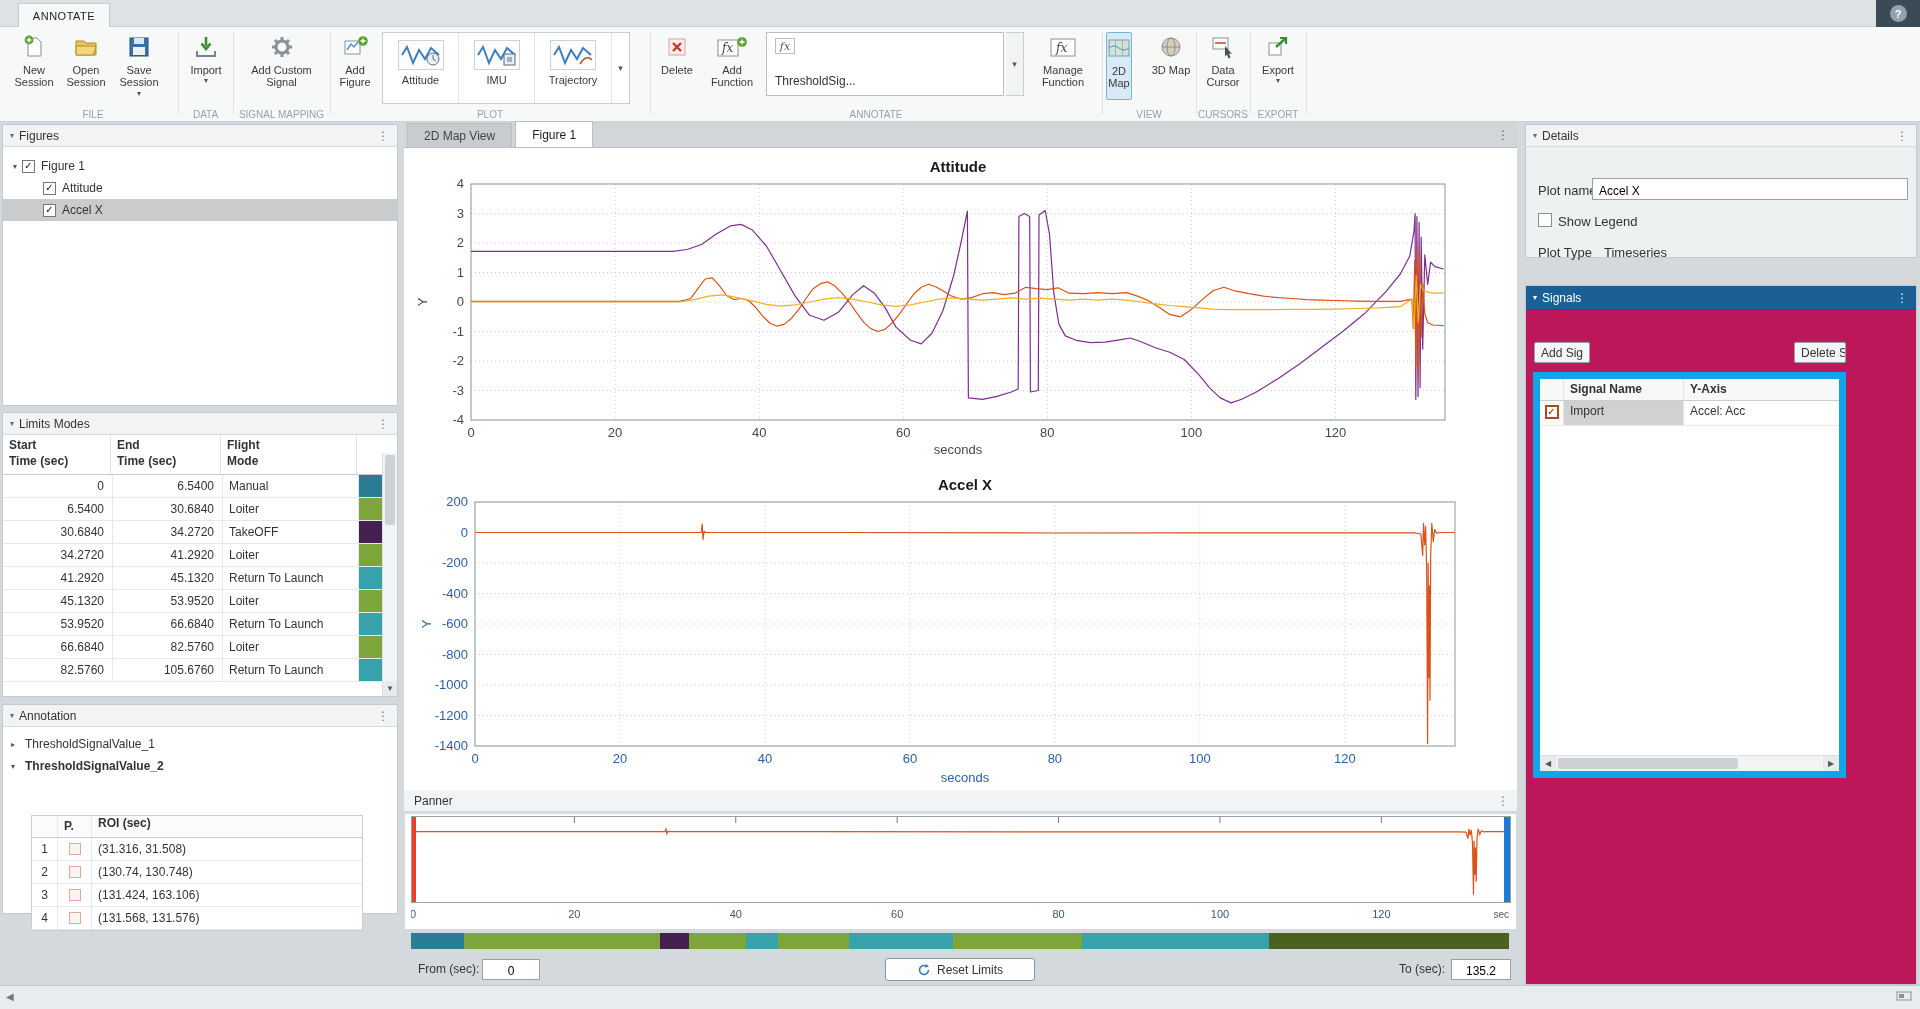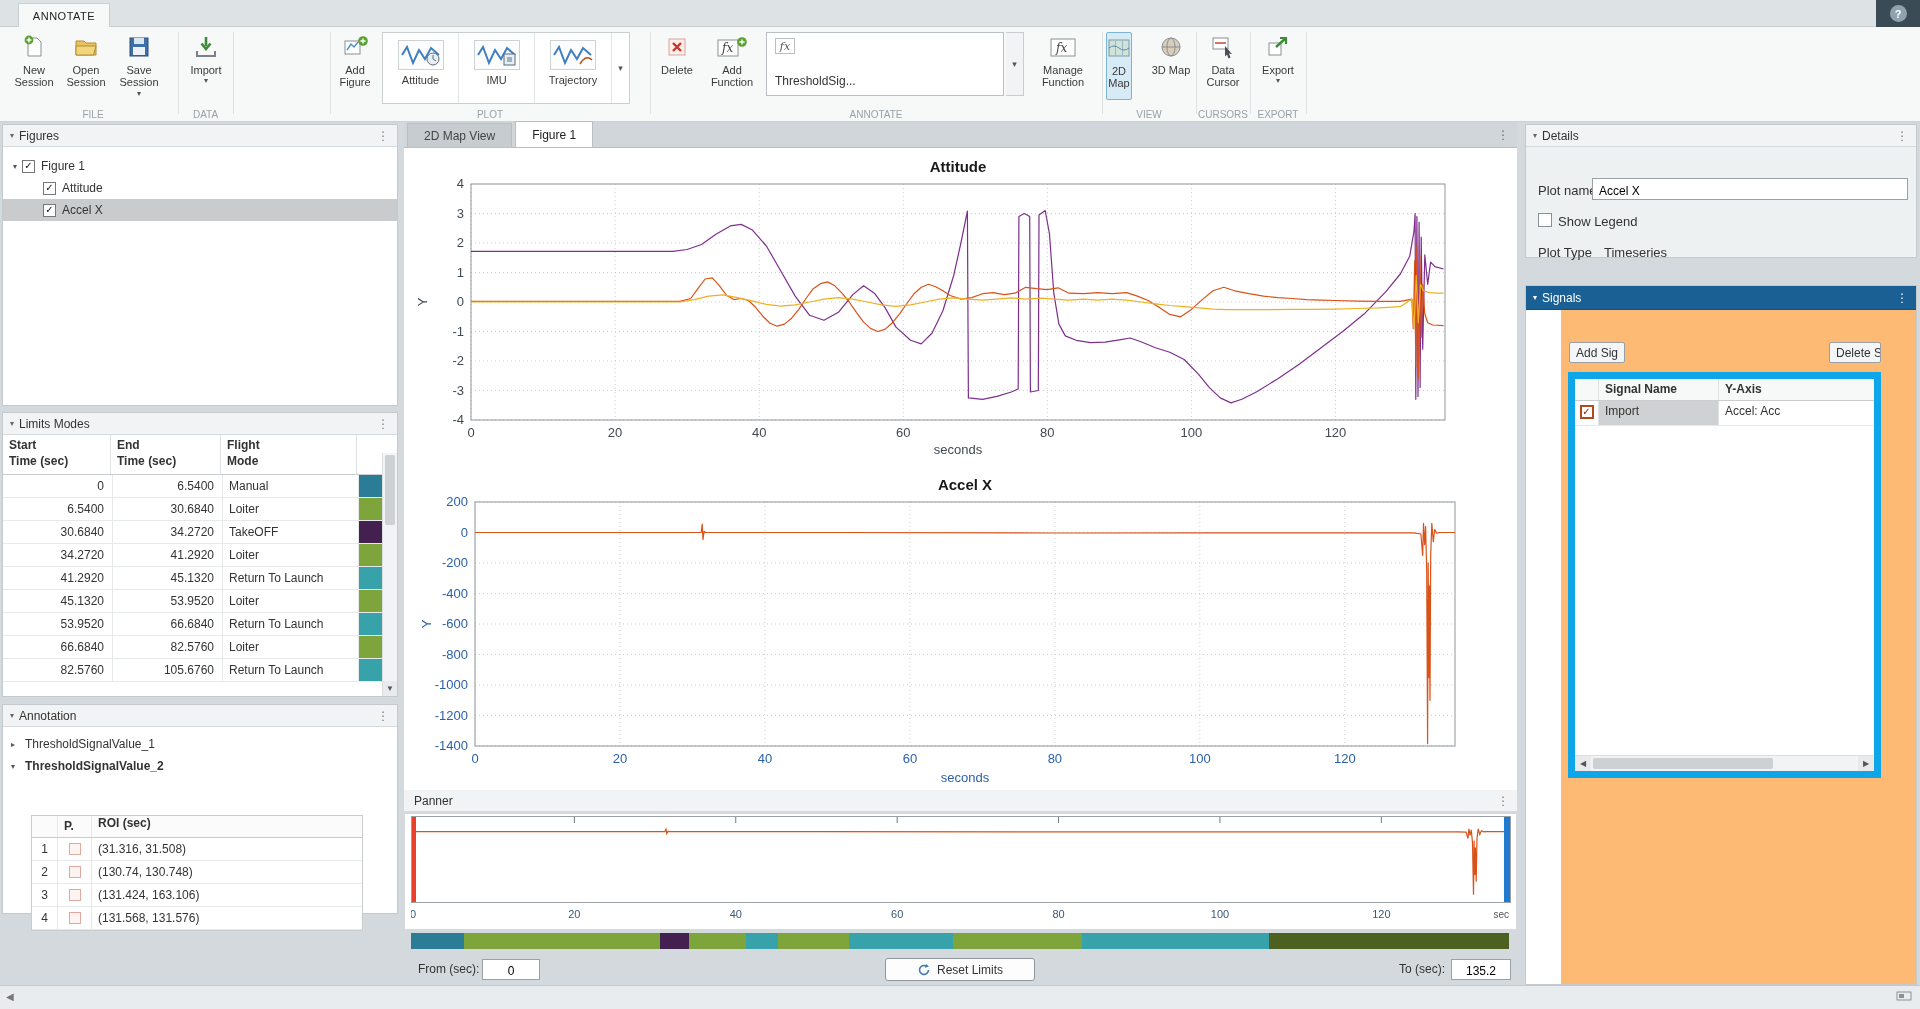--- a/index.html
+++ b/index.html
@@ -71,21 +71,21 @@
   #ctrl-row{position:absolute;left:0;top:836px;width:1113px;height:24px;text-decoration:underline;}
   .ctl-label{position:absolute;top:4px;font-size:12px;color:#333;}
   .ctl-input{position:absolute;top:1px;height:21px;background:#fff;border:1px solid #9aa0a4;font-size:12px;text-align:center;padding-top:3px;}
   #reset-btn{position:absolute;left:481px;top:0;width:150px;height:23px;background:#fdfdfd;border:1px solid #8f979c;border-radius:3px;display:flex;align-items:center;justify-content:center;font-size:12px;color:#333;}
   #reset-btn svg{margin-right:6px;}
   
   #details-content{position:absolute;left:0;top:22px;right:0;bottom:0;background:#eef1f2;}
   .dt-label{position:absolute;font-size:13px;color:#333;}
   #plotname-input{position:absolute;left:66px;right:8px;top:31px;height:22px;background:#fff;border:1px solid #9aa0a4;font-size:12px;padding:3px 0 0 6px;}
   .sq-chk{width:14px;height:14px;border:1px solid #8a8f93;background:#fff;display:inline-block;}
-  #signals-content{position:absolute;left:0;top:24px;right:0;bottom:0;background:#fdba74;margin-left:35px;}
+  #signals-content{position:absolute;left:0;top:24px;right:0;bottom:0;background:#be185d;}
   .sm-btn{position:absolute;top:32px;height:21px;background:#f4f5f6;border:1px solid #9aa0a4;border-radius:2px;font-size:12px;color:#333;padding:3px 6px 0 6px;overflow:hidden;white-space:nowrap;}
   #sig-table{position:absolute;left:7px;top:62px;width:313px;height:406px;background:#fff;border:7px solid #0ea5e9;}
   .sg-hrow{display:flex;height:22px;border-bottom:1px solid #c9cdd0;font-weight:bold;background:#f7f8f8;}
   .sg-c1{width:24px;border-right:1px solid #e0e3e5;align-self:stretch;}
   .sg-c2{width:120px;border-right:1px solid #e0e3e5;padding:3px 0 0 6px;overflow:hidden;white-space:nowrap;}
   .sg-c3{flex:1;padding:3px 0 0 6px;overflow:hidden;white-space:nowrap;}
   .sg-row{display:flex;height:25px;border-bottom:1px solid #e6e9ea;}
   .sig-chk{width:14px;height:14px;border:2px solid #b34a1e;display:flex;align-items:center;justify-content:center;color:#7a2000;font-size:10px;margin:4px auto 0 auto;line-height:1;}
   #sig-hscroll{position:absolute;left:0;right:0;bottom:0;height:16px;background:#f2f3f4;border-top:1px solid #dcdfe1;}
   .harrow{position:absolute;top:0;bottom:0;width:16px;background:#e8eaec;color:#555;font-size:8px;display:flex;align-items:center;justify-content:center;}
@@ -153,20 +153,34 @@
             <path d="M4 17 v5 h18 v-5" stroke="#7a8288" stroke-width="2" fill="none"></path>
           </svg>
       </span>
       <span>Import</span>
       <span class="caret-down">▾</span>
     </div>
     <div class="glabel">DATA</div>
   </div>
   <div class="rdiv" style="left:233px"></div>
 
+  <div class="rgroup" style="left:233px;width:97px">
+    <div class="rbtn" style="left:5px;width:87px">
+      <span class="ic">
+        <svg width="26" height="26">
+            <g stroke="#8a9096" stroke-width="3" fill="none">
+              <circle cx="13" cy="13" r="6"></circle>
+              <path d="M13 3 v4 M13 19 v4 M3 13 h4 M19 13 h4 M6 6 l2.8 2.8 M17.2 17.2 l2.8 2.8 M20 6 l-2.8 2.8 M8.8 17.2 L6 20"></path>
+            </g>
+          </svg>
+      </span>
+      <span>Add Custom Signal</span>
+    </div>
+    <div class="glabel">SIGNAL MAPPING</div>
+  </div>
   <div class="rdiv" style="left:330px"></div>
 
   <div class="rgroup" style="left:330px;width:320px">
     <div class="rbtn" style="left:2px;width:46px">
       <span class="ic">
         <svg width="27" height="26">
             <rect x="3" y="7" width="15" height="13" fill="#fff" stroke="#8a9096"></rect>
             <polyline points="5,16 9,10 12,13 16,8" stroke="#4a90c2" fill="none" stroke-width="1.4"></polyline>
             <circle cx="21" cy="7" r="4.8" fill="#5aa12f"></circle>
             <path d="M21 4.4 v5.2 M18.4 7 h5.2" stroke="#fff" stroke-width="1.4"></path>

